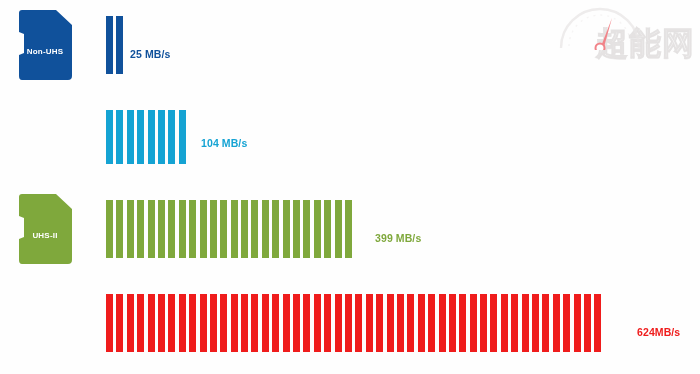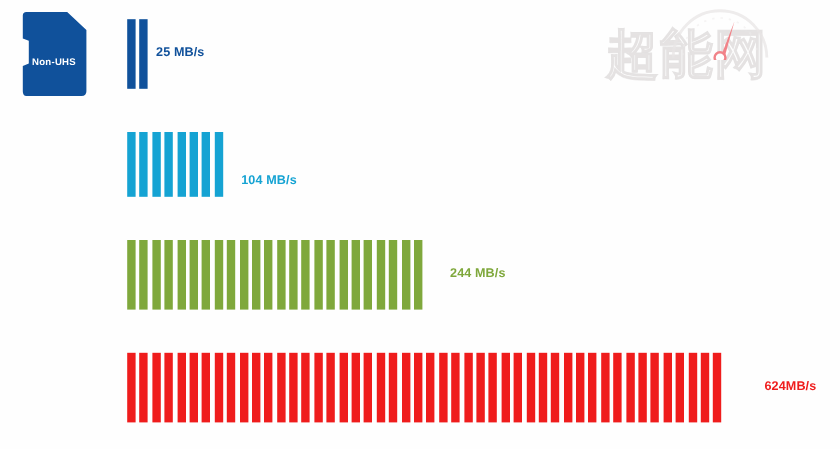--- a/index.html
+++ b/index.html
@@ -22,23 +22,23 @@
     left:505px; top:2px;
     width:190px; height:72px;
     opacity:.55;
     pointer-events:none;
     z-index:5;
   }
   .wm-text{
     position:absolute;
     left:0; top:16px;
     width:190px;
-    text-align:left;
-    font-family:Liberation Serif, serif;
-    font-size:44px;
+    text-align:right;
+    font-family:Liberation Mono, monospace;
+    font-size:32px;
     font-weight:bold;
     line-height:56px;
     letter-spacing:1px;
     color:rgba(255,255,255,0.92);
     -webkit-text-stroke:1px rgba(200,195,195,0.85);
     text-shadow:0 1px 0 rgba(210,205,205,.6);
   }
   .wm-gauge{
     position:absolute;
     left:52px; top:4px;
@@ -89,20 +89,21 @@
     width:7px;
     margin-right:3.4px;
     border-radius:0px;
   }
   .value{
     position:absolute;
     font-size:10.5px;
     font-weight:bold;
     letter-spacing:.1px;
     white-space:nowrap;
+    margin-top:10px;
   }
 </style>
 </head>
 <body>
 
 <div class="infographic">
 
   <div class="watermark">
     <svg class="wm-gauge" viewBox="0 0 86 44">
       <path d="M4 42 A39 39 0 0 1 82 42" fill="none" stroke="rgba(215,210,210,0.75)" stroke-width="2.4"></path>
@@ -131,23 +132,29 @@
         <div class="bars" style="top: 18px; height: 54px;">
           <div class="bar" style="height: 54px; background: rgb(21, 163, 211);"></div>
           <div class="bar" style="height: 54px; background: rgb(21, 163, 211);"></div>
           <div class="bar" style="height: 54px; background: rgb(21, 163, 211);"></div>
           <div class="bar" style="height: 54px; background: rgb(21, 163, 211);"></div>
           <div class="bar" style="height: 54px; background: rgb(21, 163, 211);"></div>
           <div class="bar" style="height: 54px; background: rgb(21, 163, 211);"></div>
           <div class="bar" style="height: 54px; background: rgb(21, 163, 211);"></div>
           <div class="bar" style="height: 54px; background: rgb(21, 163, 211);"></div>
         </div>
-        <div class="value" style="left: 201px; top: 52px; color: rgb(21, 163, 211);">104 MB/s</div>
+        <div class="value" style="left: 201px; top: 35px; color: rgb(21, 163, 211);">104 MB/s</div>
       </div>
       <div class="row row-2" style="top: 184px;">
+        <div class="card" style="top: 9px;">
+          <svg viewBox="0 0 58 72">
+            <path d="M3 4 Q3 1 6 1 L40 1 L56 16 L56 67 Q56 71 52 71 L6 71 Q3 71 3 67 L3 46 L8 44 L8 25 L3 23 Z" fill="#7fa83c"></path>
+          </svg>
+          <div class="card-label">UHS-II</div>
+        </div>
         <div class="bars" style="top: 16px; height: 58px;">
           <div class="bar" style="height: 58px; background: rgb(127, 168, 60);"></div>
           <div class="bar" style="height: 58px; background: rgb(127, 168, 60);"></div>
           <div class="bar" style="height: 58px; background: rgb(127, 168, 60);"></div>
           <div class="bar" style="height: 58px; background: rgb(127, 168, 60);"></div>
           <div class="bar" style="height: 58px; background: rgb(127, 168, 60);"></div>
           <div class="bar" style="height: 58px; background: rgb(127, 168, 60);"></div>
           <div class="bar" style="height: 58px; background: rgb(127, 168, 60);"></div>
           <div class="bar" style="height: 58px; background: rgb(127, 168, 60);"></div>
           <div class="bar" style="height: 58px; background: rgb(127, 168, 60);"></div>
@@ -160,21 +167,21 @@
           <div class="bar" style="height: 58px; background: rgb(127, 168, 60);"></div>
           <div class="bar" style="height: 58px; background: rgb(127, 168, 60);"></div>
           <div class="bar" style="height: 58px; background: rgb(127, 168, 60);"></div>
           <div class="bar" style="height: 58px; background: rgb(127, 168, 60);"></div>
           <div class="bar" style="height: 58px; background: rgb(127, 168, 60);"></div>
           <div class="bar" style="height: 58px; background: rgb(127, 168, 60);"></div>
           <div class="bar" style="height: 58px; background: rgb(127, 168, 60);"></div>
           <div class="bar" style="height: 58px; background: rgb(127, 168, 60);"></div>
           <div class="bar" style="height: 58px; background: rgb(127, 168, 60);"></div>
         </div>
-        <div class="value" style="left: 375px; top: 38px; color: rgb(127, 168, 60);">244 MB/s</div>
+        <div class="value" style="left: 375px; top: 38px; color: rgb(127, 168, 60);">399 MB/s</div>
       </div>
       <div class="row row-3" style="top: 278px;">
         <div class="bars" style="top: 16px; height: 58px;">
           <div class="bar" style="height: 58px; background: rgb(239, 28, 28);"></div>
           <div class="bar" style="height: 58px; background: rgb(239, 28, 28);"></div>
           <div class="bar" style="height: 58px; background: rgb(239, 28, 28);"></div>
           <div class="bar" style="height: 58px; background: rgb(239, 28, 28);"></div>
           <div class="bar" style="height: 58px; background: rgb(239, 28, 28);"></div>
           <div class="bar" style="height: 58px; background: rgb(239, 28, 28);"></div>
           <div class="bar" style="height: 58px; background: rgb(239, 28, 28);"></div>

